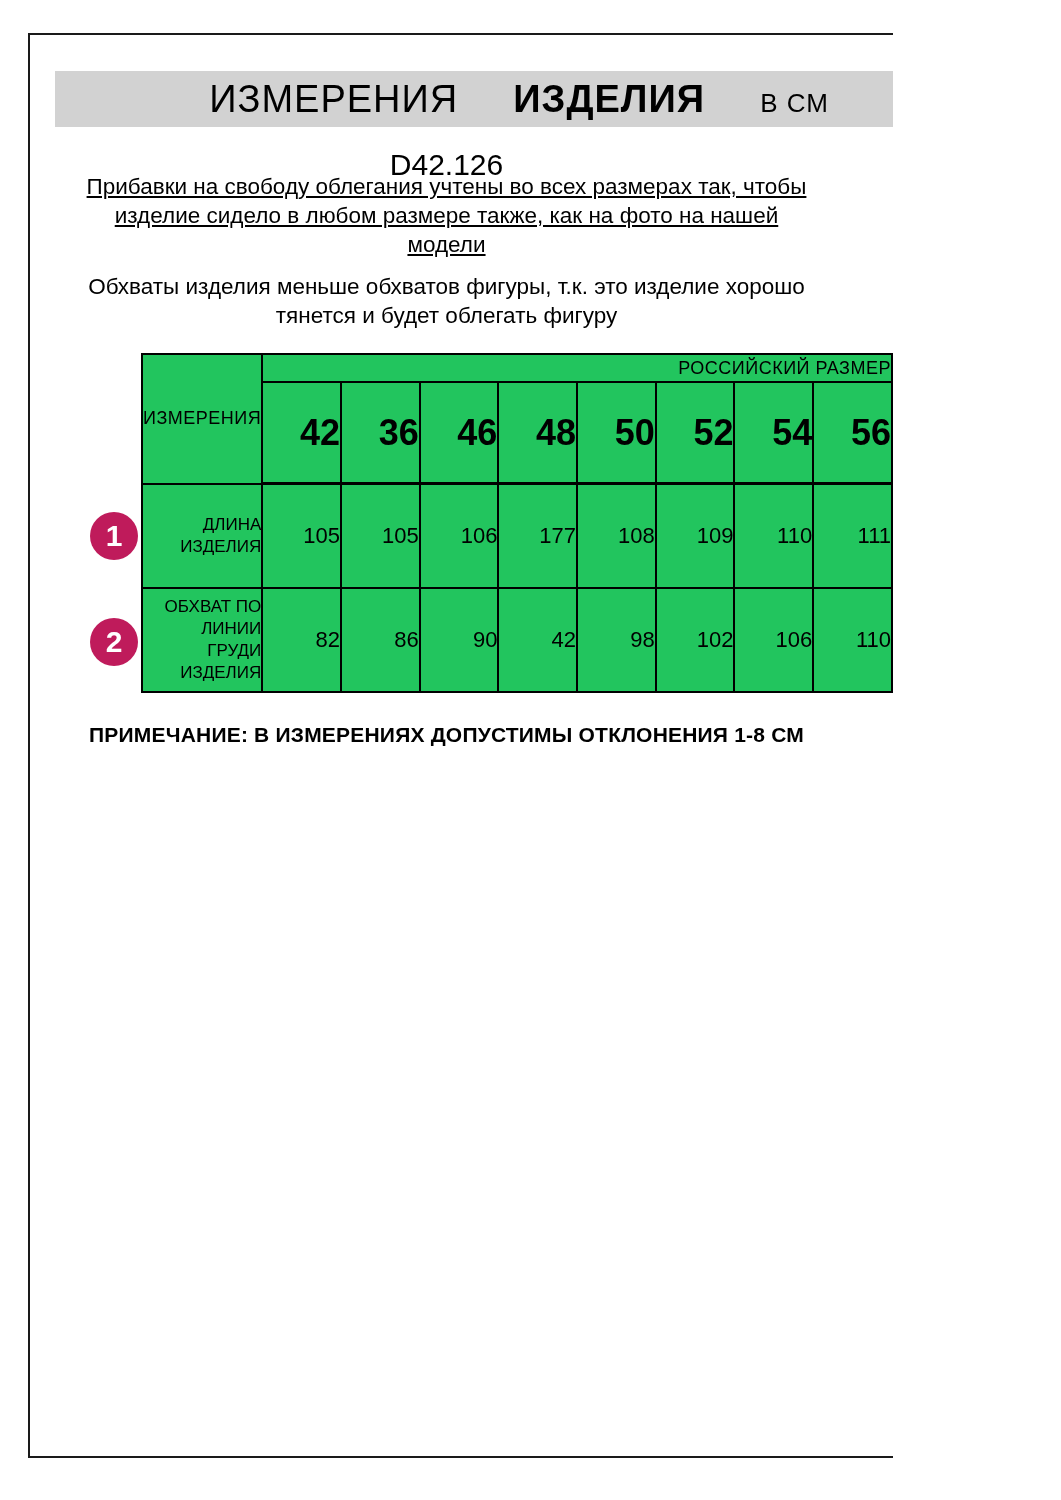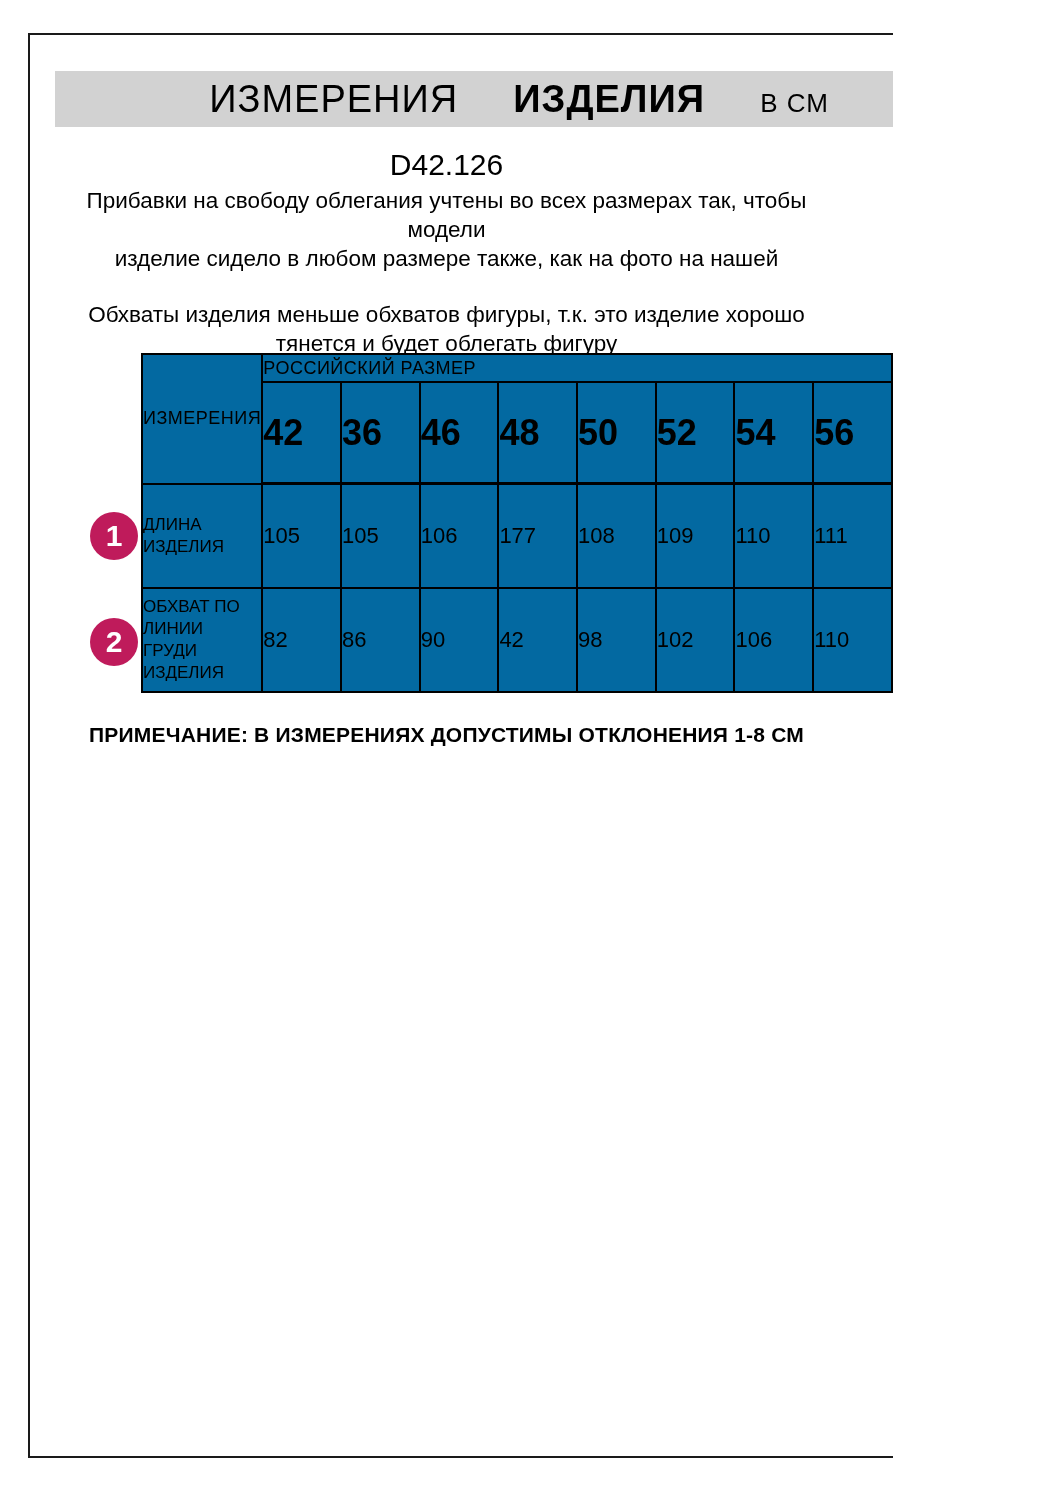--- a/index.html
+++ b/index.html
@@ -66,35 +66,35 @@
     line-height: 34px;
   }
   .para {
     position: absolute;
     left: 0;
     width: 100%;
     text-align: center;
     font-size: 22.5px;
     line-height: 29px;
   }
-  .para-1 { top: 186px; }
-  .para-2 { top: 272px; margin-top: 28px; }
+  .para-1 { top: 172px; text-decoration: underline; }
+  .para-2 { top: 272px; }
   .size-table {
     position: absolute;
     left: 141px;
     top: 353px;
     border-collapse: collapse;
     table-layout: fixed;
   }
   .size-table td {
     border: 2px solid #000000;
-    text-align: left;
+    text-align: right;
     vertical-align: middle;
     padding: 0;
-    background: #0369a1;
+    background: #22c55e;
   }
   .col-label { width: 106px; }
   .col-size  { width: 81px; }
   .row-group td { height: 26px; }
   .row-sizes td { height: 99px; }
   .row-data td  { height: 102px; }
   .cell-group {
     font-size: 18px;
     letter-spacing: 0.5px;
   }
@@ -151,22 +151,22 @@
   <div class="title-bar" style="background: rgb(210, 210, 210);">
     <span class="title-main">ИЗМЕРЕНИЯ</span>
     <span class="title-bold">ИЗДЕЛИЯ</span>
     <span class="title-unit">В СМ</span>
   </div>
 
   <div class="product-code">D42.126</div>
 
   <div class="para para-1">
     <div>Прибавки на свободу облегания учтены во всех размерах так, чтобы</div>
+    <div>изделие сидело в любом размере также, как на фото на нашей</div>
     <div>модели</div>
-    <div>изделие сидело в любом размере также, как на фото на нашей</div>
   </div>
 
   <div class="para para-2">
     <div>Обхваты изделия меньше обхватов фигуры, т.к. это изделие хорошо</div>
     <div>тянется и будет облегать фигуру</div>
   </div>
 
   <table class="size-table">
     <colgroup>
       <col class="col-label">

